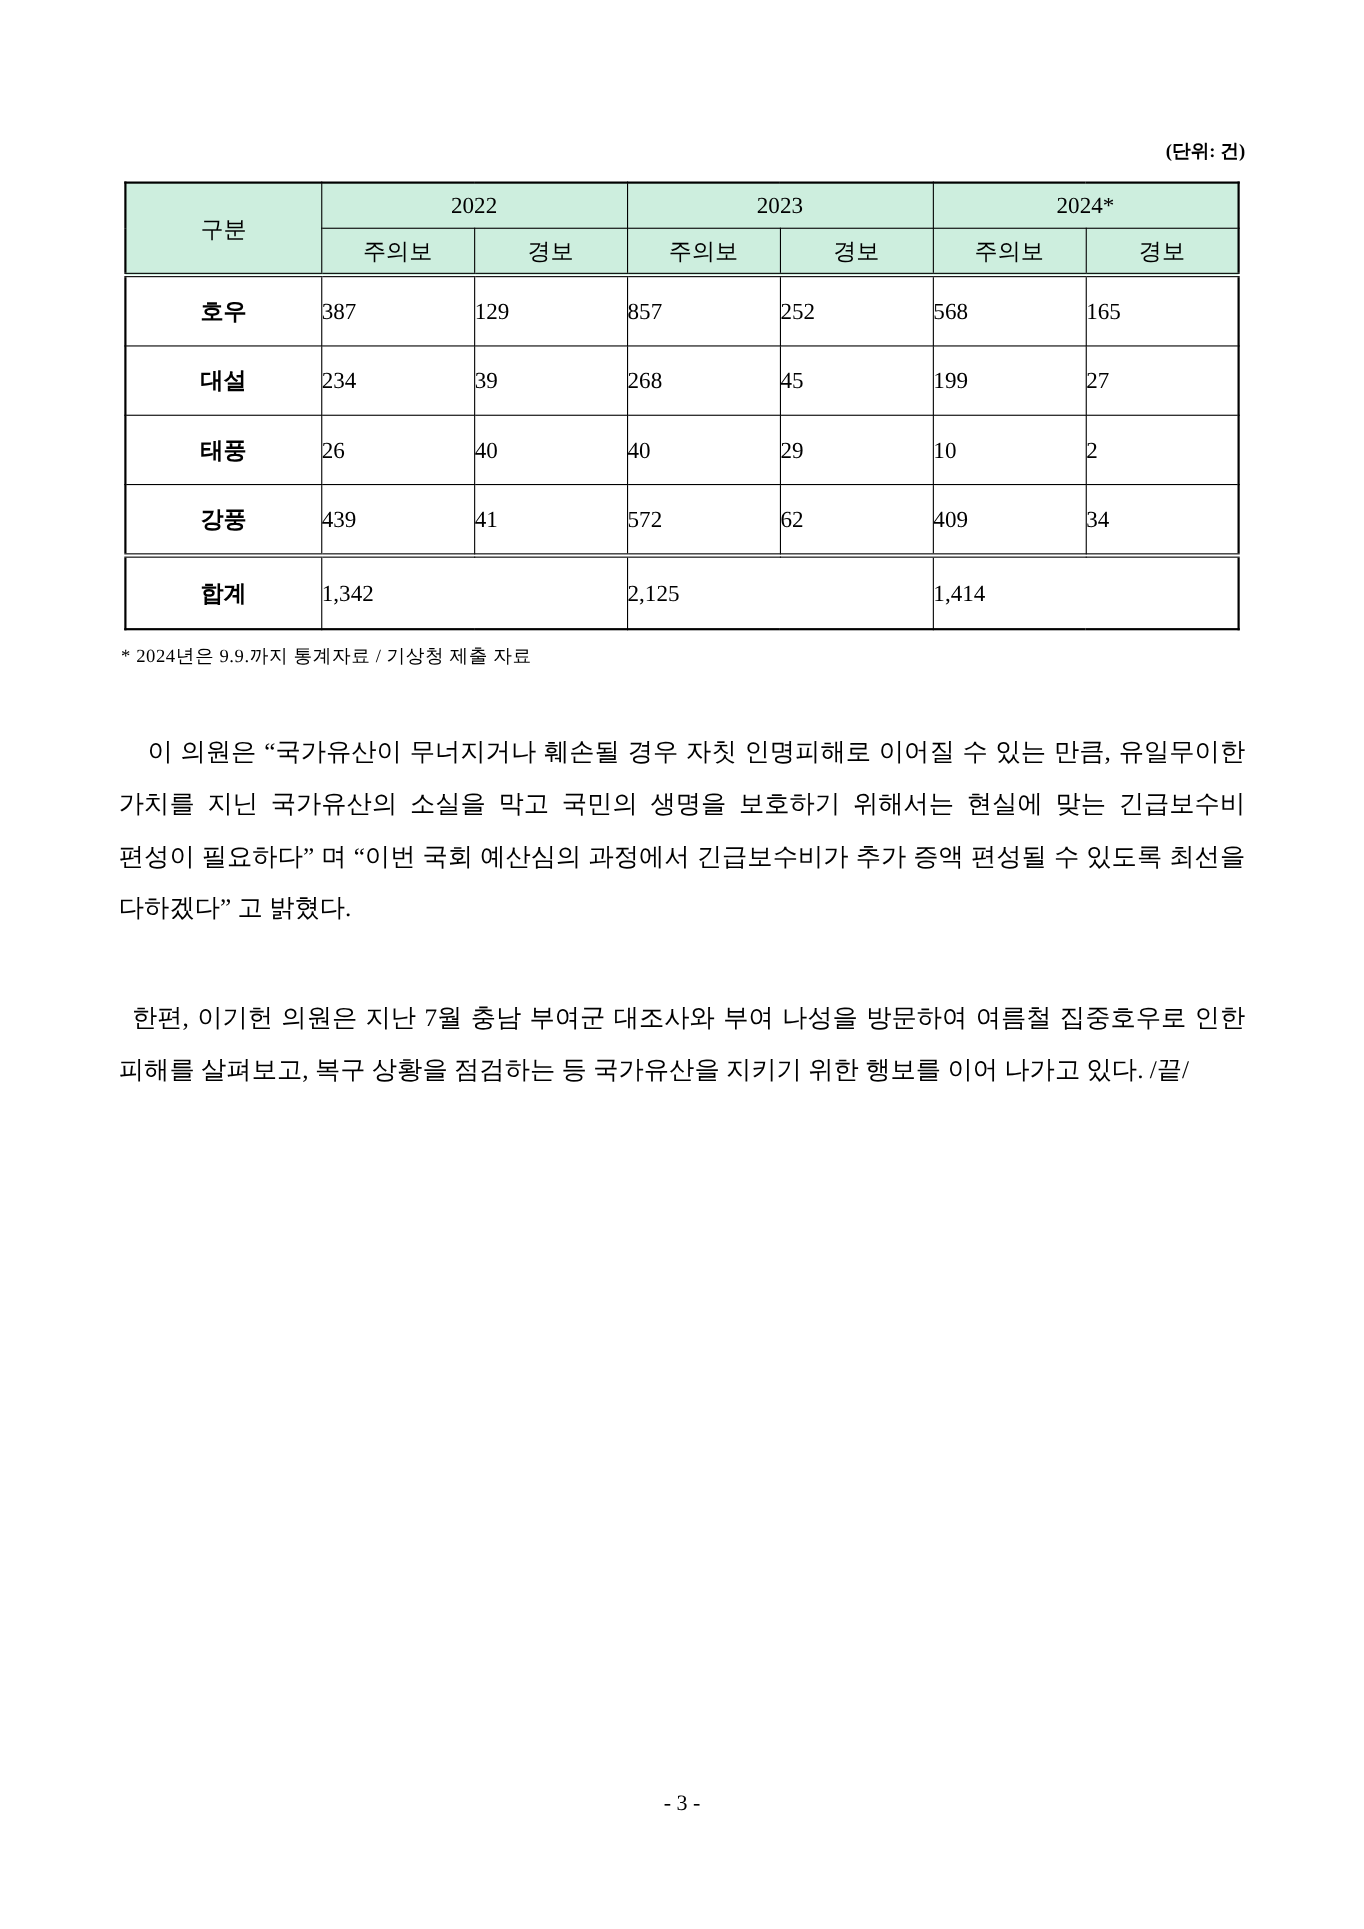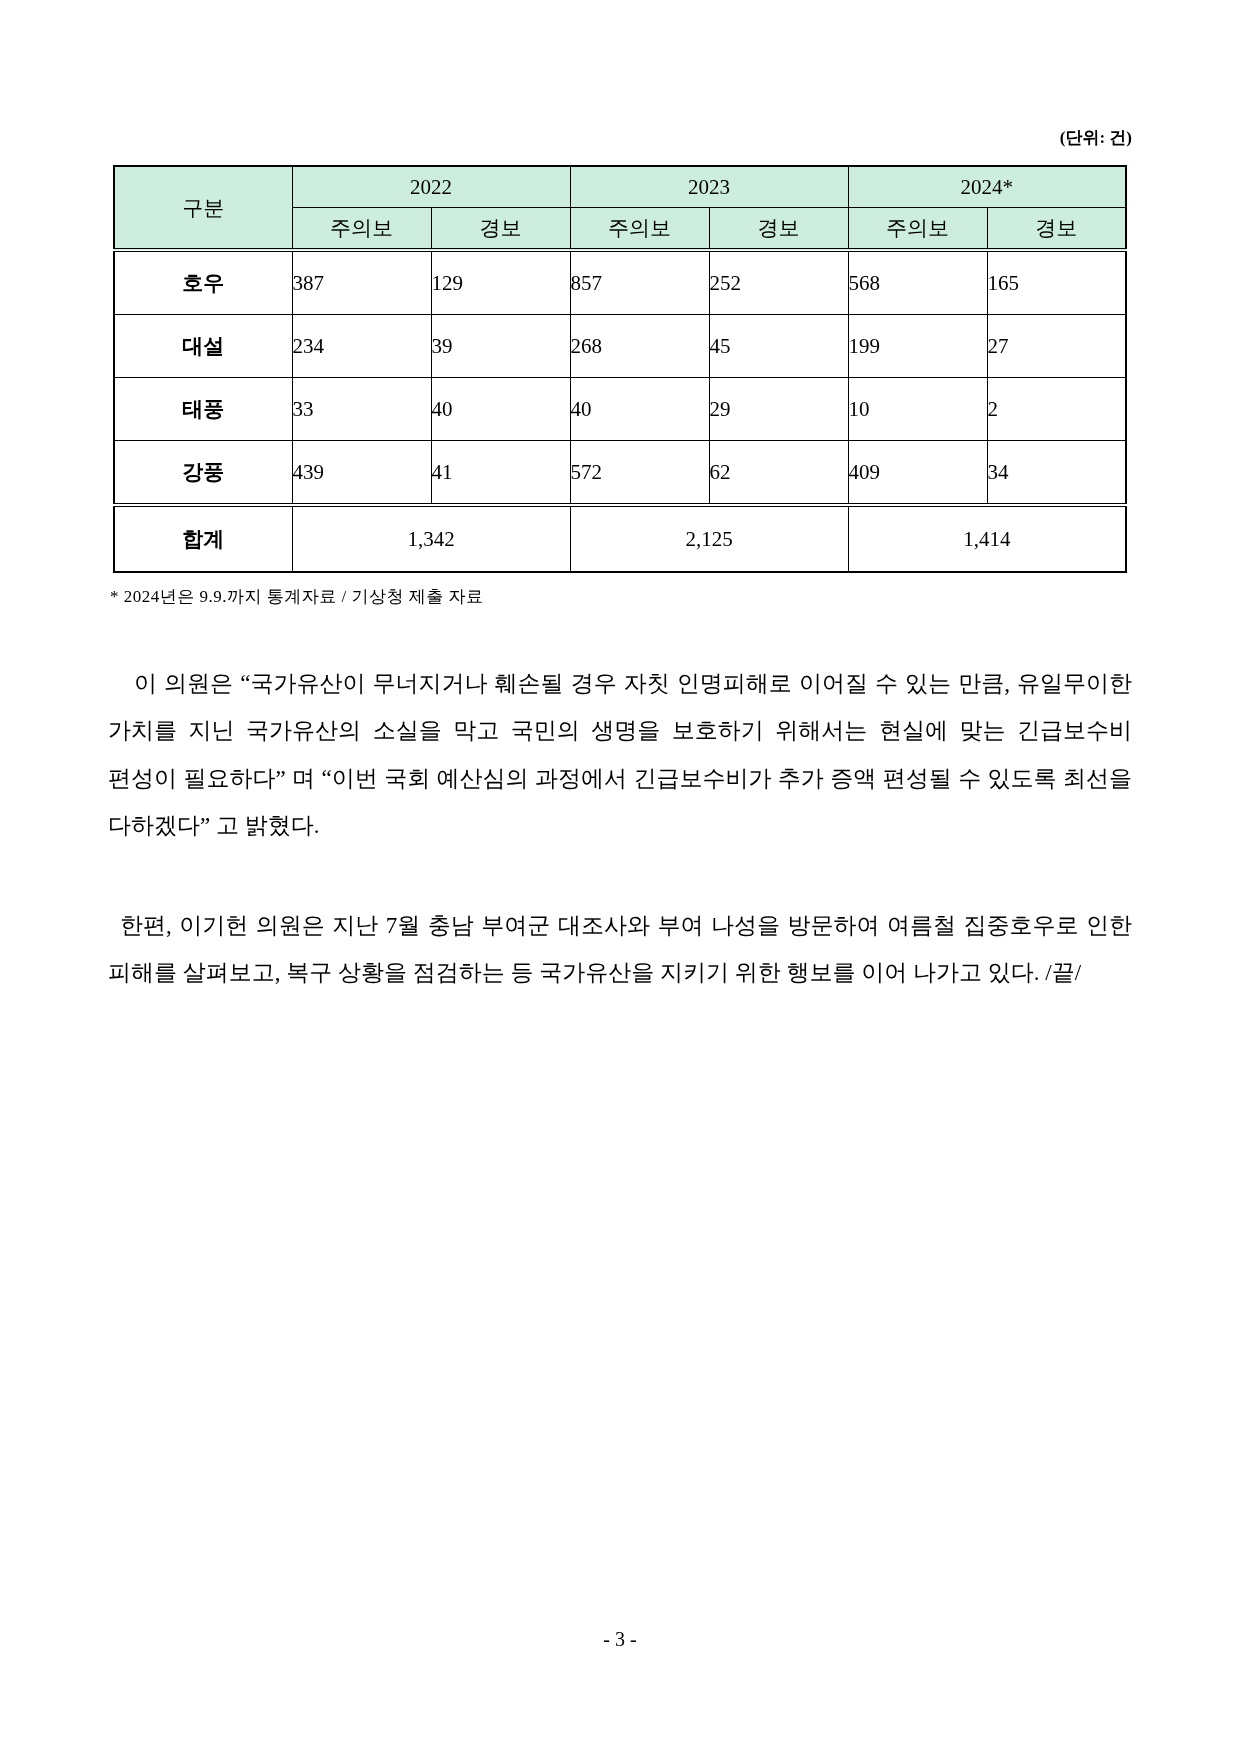--- a/index.html
+++ b/index.html
@@ -53,21 +53,21 @@
     height:62px;
   }
   .weather-table tbody th.row-label{
     font-weight:bold;text-align:center;height:62px;
   }
   .weather-table tr.total-row th,
   .weather-table tr.total-row td{
     border-top:4px double #000;
     height:64px;
   }
-  .weather-table tr.total-row td{text-align:center;}
+  .weather-table tr.total-row td{}
   .footnote{
     font-size:17px;margin:12px 0 0 2px;
     letter-spacing:0.5px;
   }
   .para-gap{margin-top:52px;}
   .page-footer{
     position:absolute;left:0;top:1628px;width:100%;
     text-align:center;font-size:20px;
   }
 </style>
@@ -120,21 +120,21 @@
         <th class="row-label">대설</th>
         <td class="num">234</td>
         <td class="num">39</td>
         <td class="num">268</td>
         <td class="num">45</td>
         <td class="num">199</td>
         <td class="num">27</td>
       </tr>
       <tr>
         <th class="row-label">태풍</th>
-        <td class="num">33</td>
+        <td class="num">26</td>
         <td class="num">40</td>
         <td class="num">40</td>
         <td class="num">29</td>
         <td class="num">10</td>
         <td class="num">2</td>
       </tr>
       <tr>
         <th class="row-label">강풍</th>
         <td class="num">439</td>
         <td class="num">41</td>

